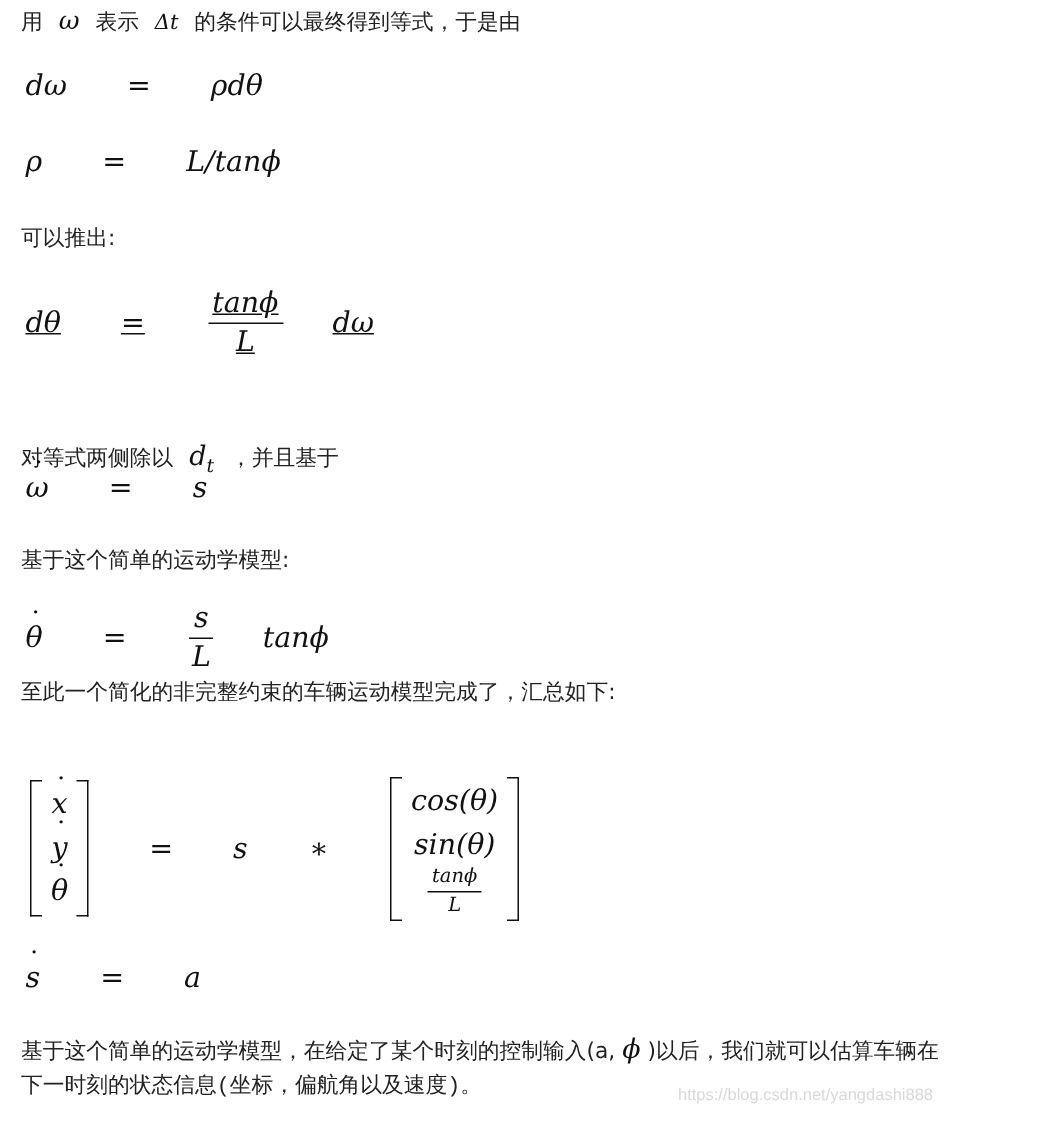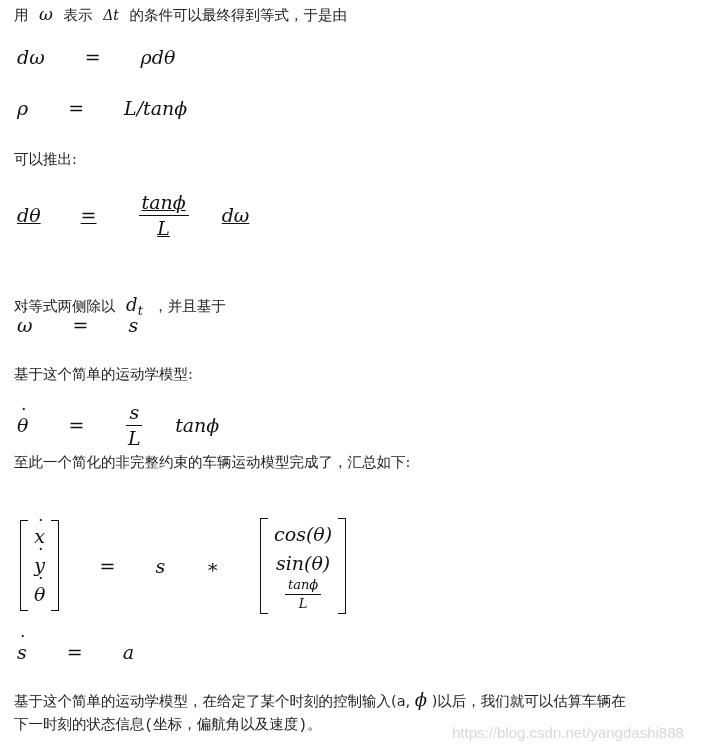--- a/index.html
+++ b/index.html
@@ -33,21 +33,21 @@
   .sub { font-size: 0.7em; vertical-align: -0.35em; }
   .matrix { display: inline-flex; align-items: stretch; }
   .br-l, .br-r { width: 7px; border: 1.6px solid #111; }
   .br-l { border-right: none; }
   .br-r { border-left: none; }
   .mcol { display: flex; flex-direction: column; align-items: center; justify-content: space-around; padding: 2px 6px; }
   .mcol > div { line-height: 29px; }
   .small-frac { font-size: 13px; }
   .watermark {
     position: absolute; left: 452px; top: 724px;
-    font-family: "Liberation Sans", sans-serif; font-size: 15px; color: #d8d8d8;
+    font-family: "Liberation Sans", sans-serif; font-size: 11px; color: #d8d8d8;
     white-space: nowrap;
   }
 </style>
 </head>
 <body>
 
 <div class="p" style="top:2px;">
   <span>用</span>
   <span class="m" style="font-size:17px;margin:0 6px;">ω</span>
   <span>表示</span>

